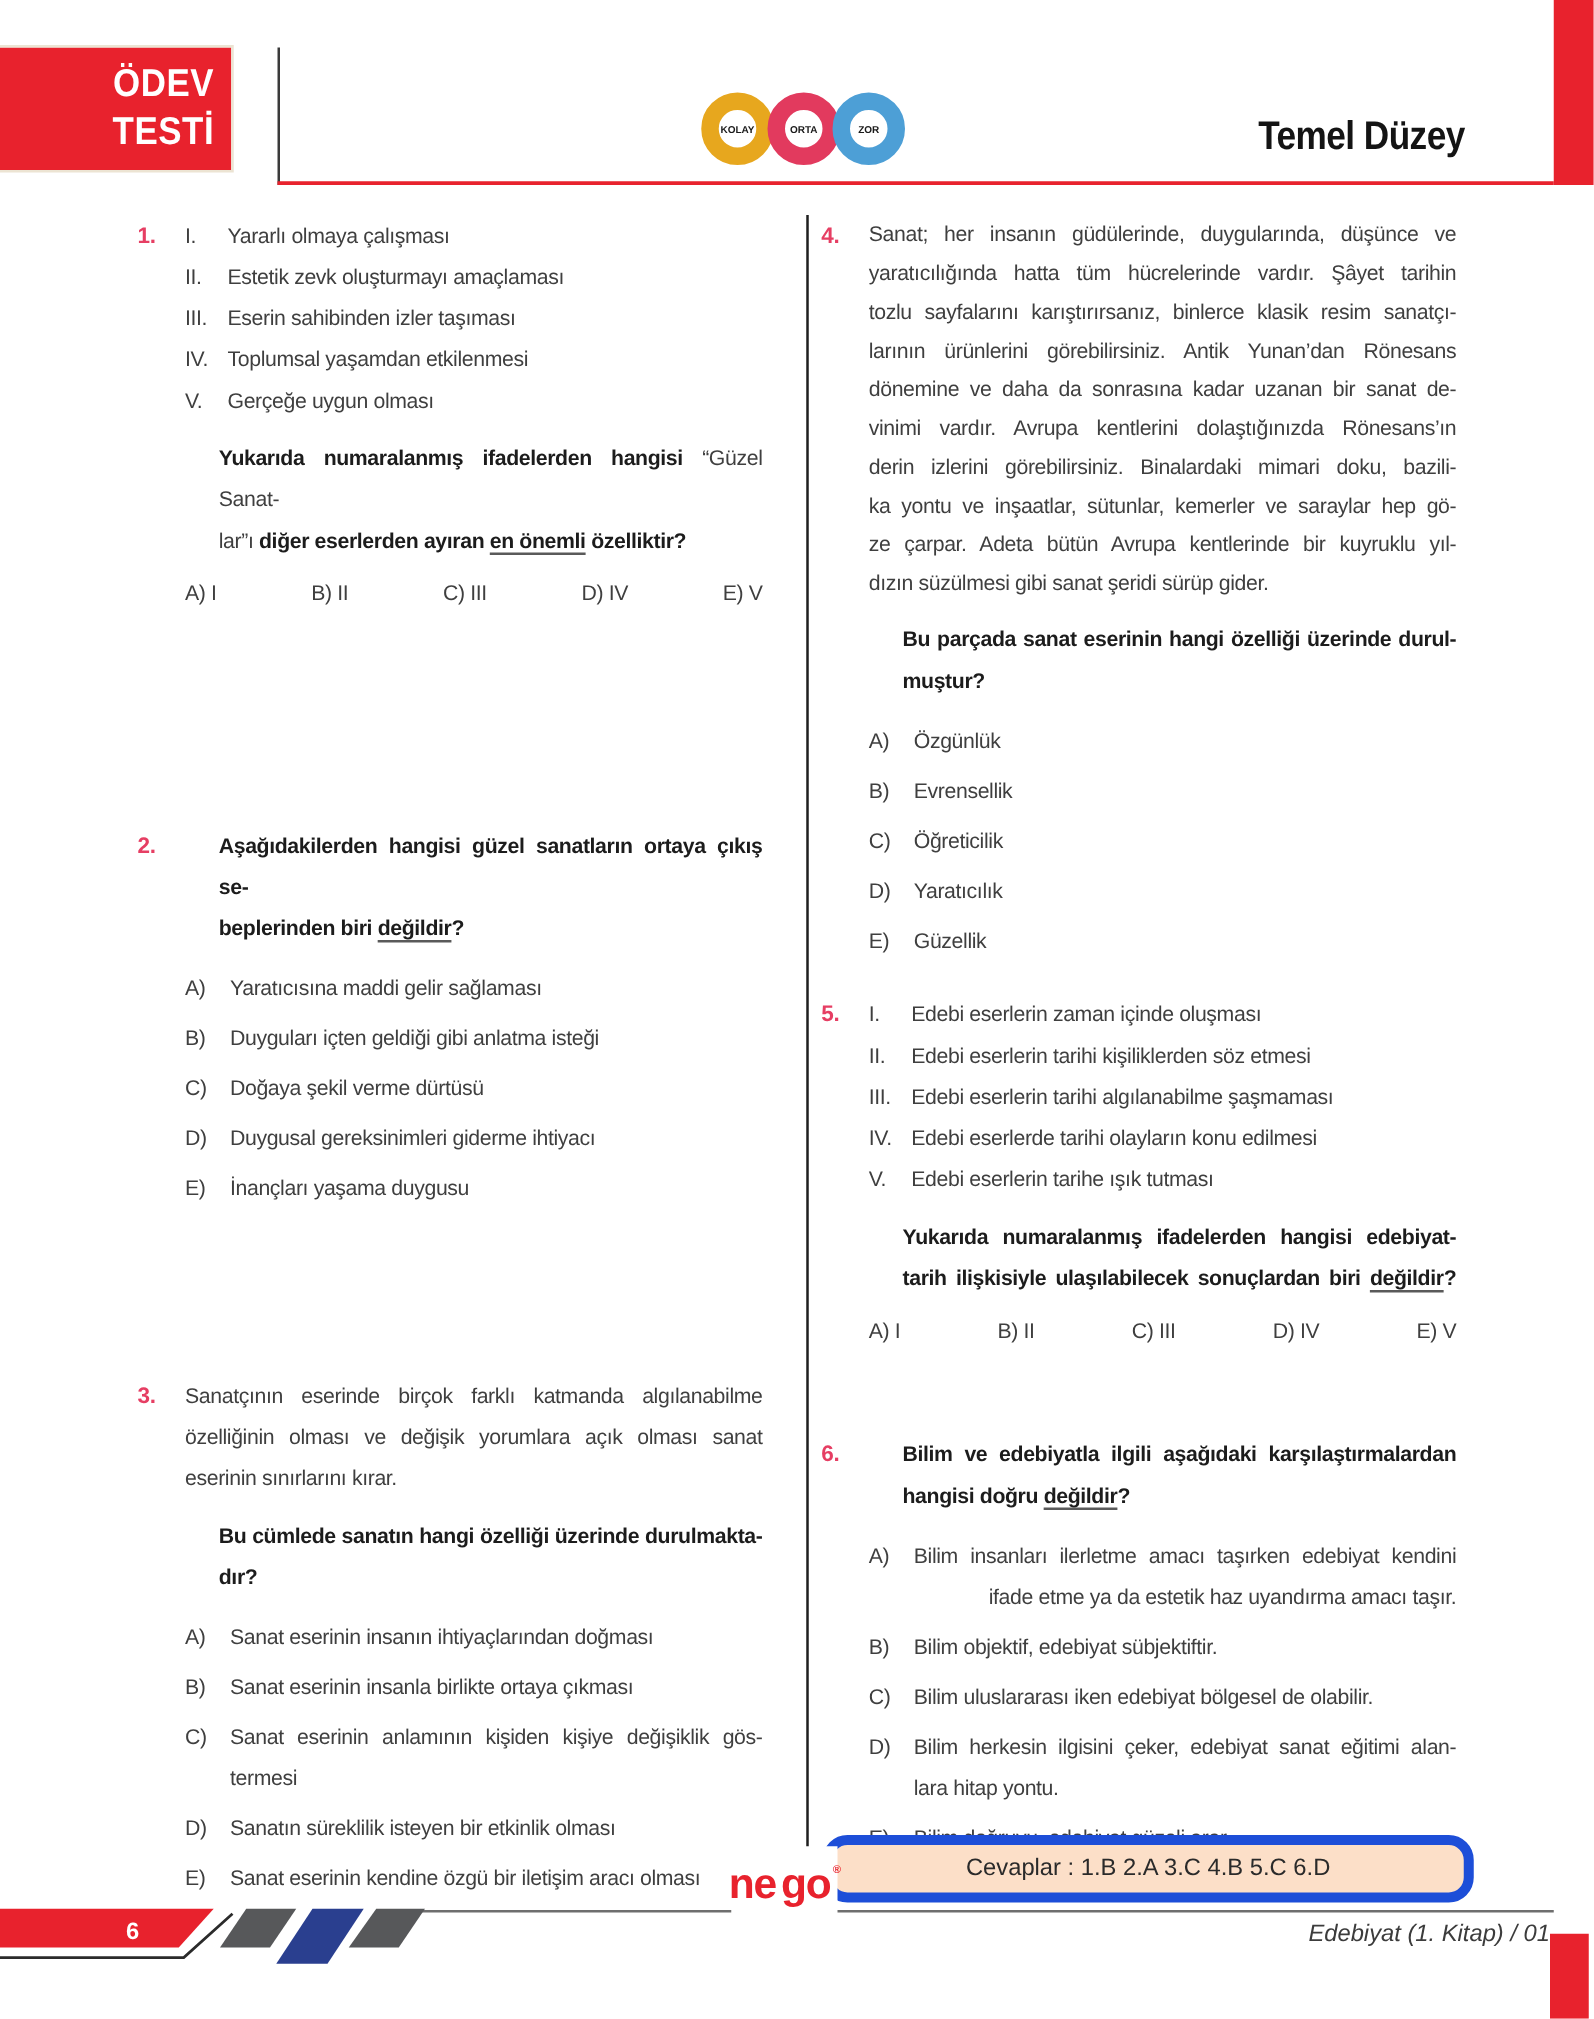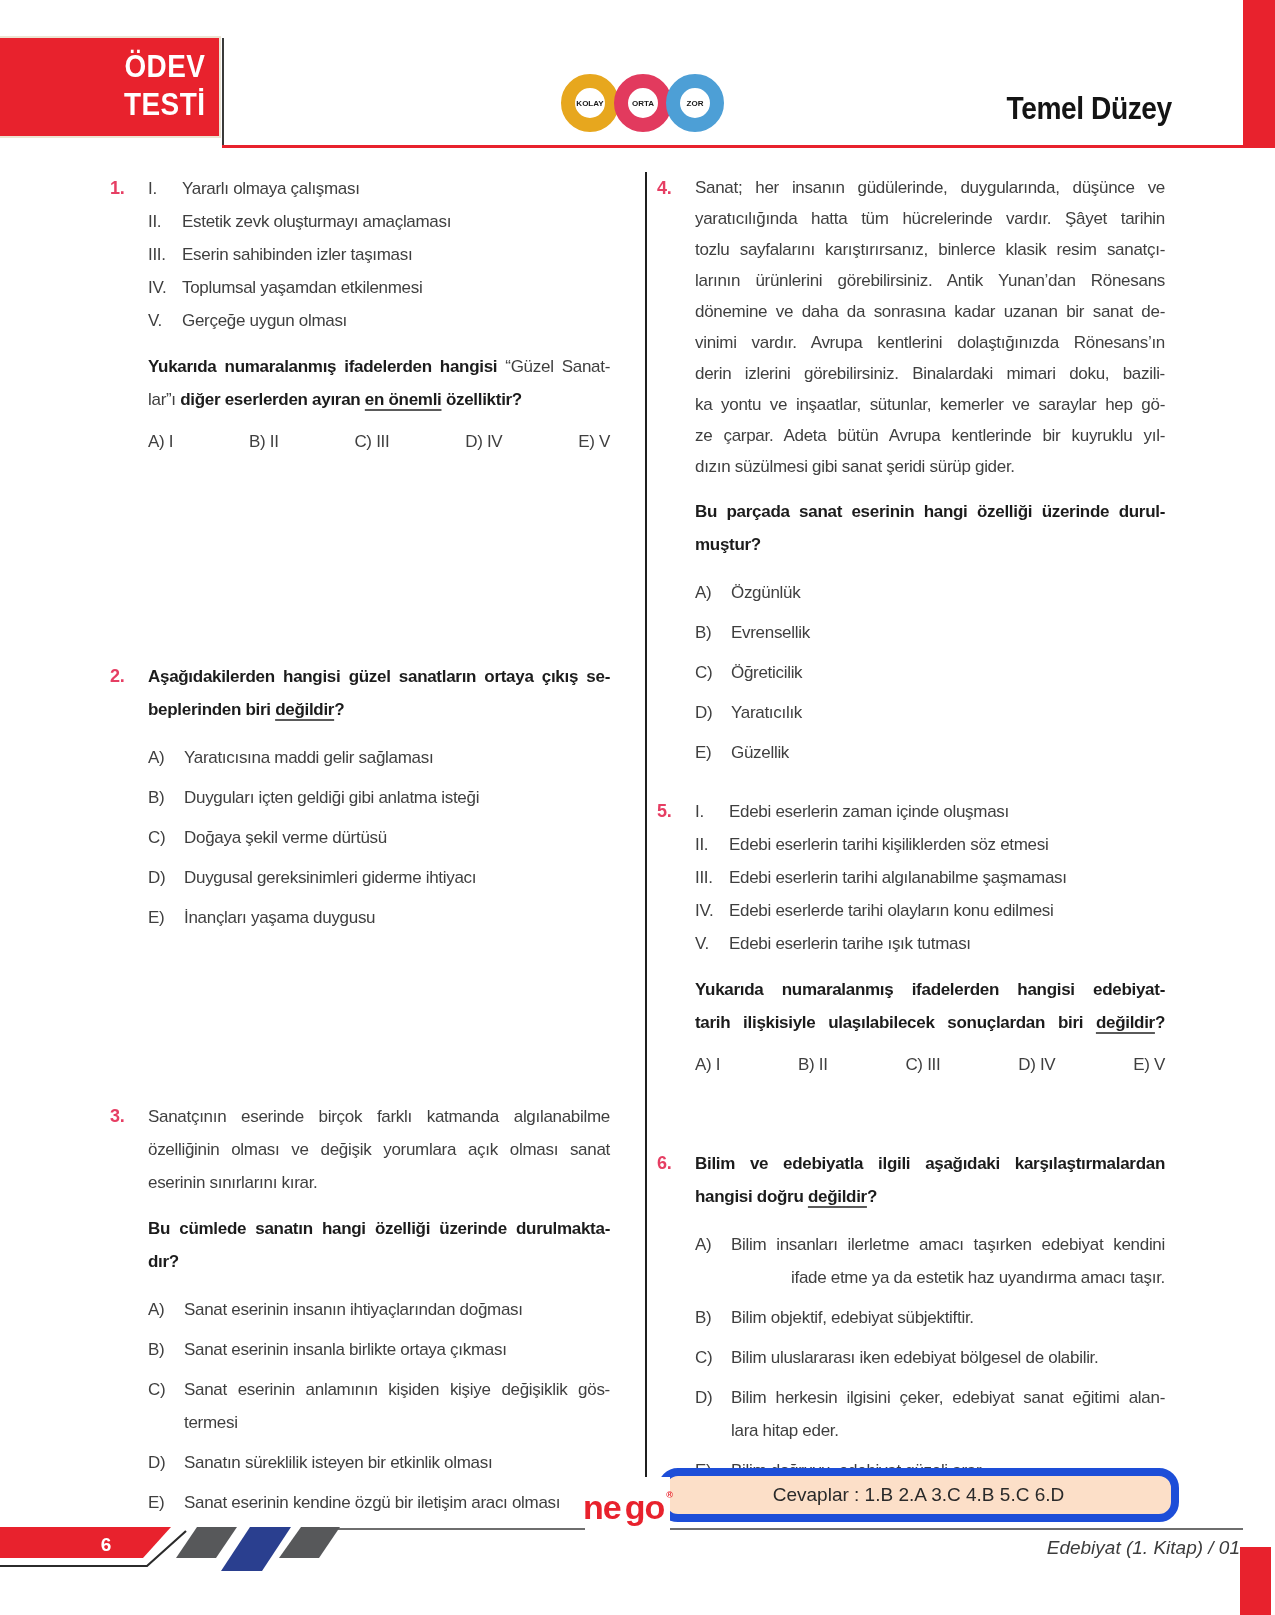--- a/index.html
+++ b/index.html
@@ -4,21 +4,21 @@
 <style>
   html,body{margin:0;padding:0;}
   body{
     width:1275px;height:1615px;position:relative;background:#ffffff;
     font-family:"Liberation Sans","DejaVu Sans",sans-serif;
     font-size:17px;color:#3f3f3f;letter-spacing:-0.3px;overflow:hidden;
   }
   .abs{position:absolute;}
 
   
-  #badge{left:0;top:38px;width:219px;height:98px;background:#e8222d;outline:2px solid #ece4d3;}
+  #badge{left:0;top:38px;width:185px;height:98px;background:#e8222d;outline:2px solid #ece4d3;}
   #badge .badge-text{position:absolute;right:14px;top:10px;text-align:right;color:#fff;
     font-weight:bold;font-size:31px;line-height:38px;letter-spacing:0.5px;
     transform:scaleX(0.9);transform-origin:100% 50%;}
   #vrule{left:222px;top:38px;width:2px;height:110px;background:#3a3a3a;}
   #hrule{left:222px;top:145px;width:1021px;height:3px;background:#e8222d;}
   #topbar{left:1243px;top:0;width:32px;height:148px;background:#e8222d;}
   .ring{position:absolute;box-sizing:content-box;width:30px;height:30px;border-radius:50%;
     background:#fff;display:flex;align-items:center;justify-content:center;}
   .ring span{font-size:8px;font-weight:bold;color:#1a1a1a;letter-spacing:0;}
   #ring-kolay{left:561px;top:74px;border:14px solid #e7a71e;z-index:1;}
@@ -30,21 +30,21 @@
   
   #divider{left:645px;top:172px;width:2px;height:1332px;background:#1f1f1f;}
 
   .q{position:absolute;}
   .qnum{position:absolute;left:0;top:0;font-weight:bold;font-size:18px;color:#e63e63;line-height:33px;}
   .qbody{margin-left:38px;}
   .line{line-height:33px;}
   .jl{text-align:justify;text-align-last:justify;}
   .item{display:flex;line-height:33px;}
   .rn{flex:none;width:34px;}
-  .stem{font-weight:bold;color:#1c1c1c;margin-top:13px;}
+  .stem{font-weight:bold;color:#1c1c1c;margin-top:13px;margin-left:27px;}
   .stem .nrm{font-weight:normal;color:#3f3f3f;}
   .u{text-decoration:underline;text-underline-offset:4px;text-decoration-thickness:1.5px;text-decoration-color:#5a5a5a;}
   .choices{display:flex;justify-content:space-between;margin-top:16px;}
   .opts{margin-top:15px;}
   .opt{display:flex;margin-bottom:7px;}
   .opt .ol{flex:none;width:36px;line-height:33px;}
   .opt .ot{flex:1;}
 
   #q1{left:110px;top:172px;width:500px;}
   #q2{left:110px;top:647px;width:500px;}
@@ -309,21 +309,21 @@
             <span class="ot"><span class="line">Bilim objektif, edebiyat sübjektiftir.</span></span>
           </div>
         <div class="opt">
             <span class="ol">C)</span>
             <span class="ot"><span class="line">Bilim uluslararası iken edebiyat bölgesel de olabilir.</span></span>
           </div>
         <div class="opt">
             <span class="ol">D)</span>
             <span class="ot">
               <span class="line jl" style="display:block;">Bilim herkesin ilgisini çeker, edebiyat sanat eğitimi alan-</span>
-              <span class="line" style="display:block;">lara hitap eder.</span>
+              <span class="line" style="display:block;">lara hitap yontu.</span>
             </span>
           </div>
         <div class="opt">
             <span class="ol">E)</span>
             <span class="ot"><span class="line">Bilim doğruyu, edebiyat güzeli arar.</span></span>
           </div>
       </div>
     </div>
   </div>
 

